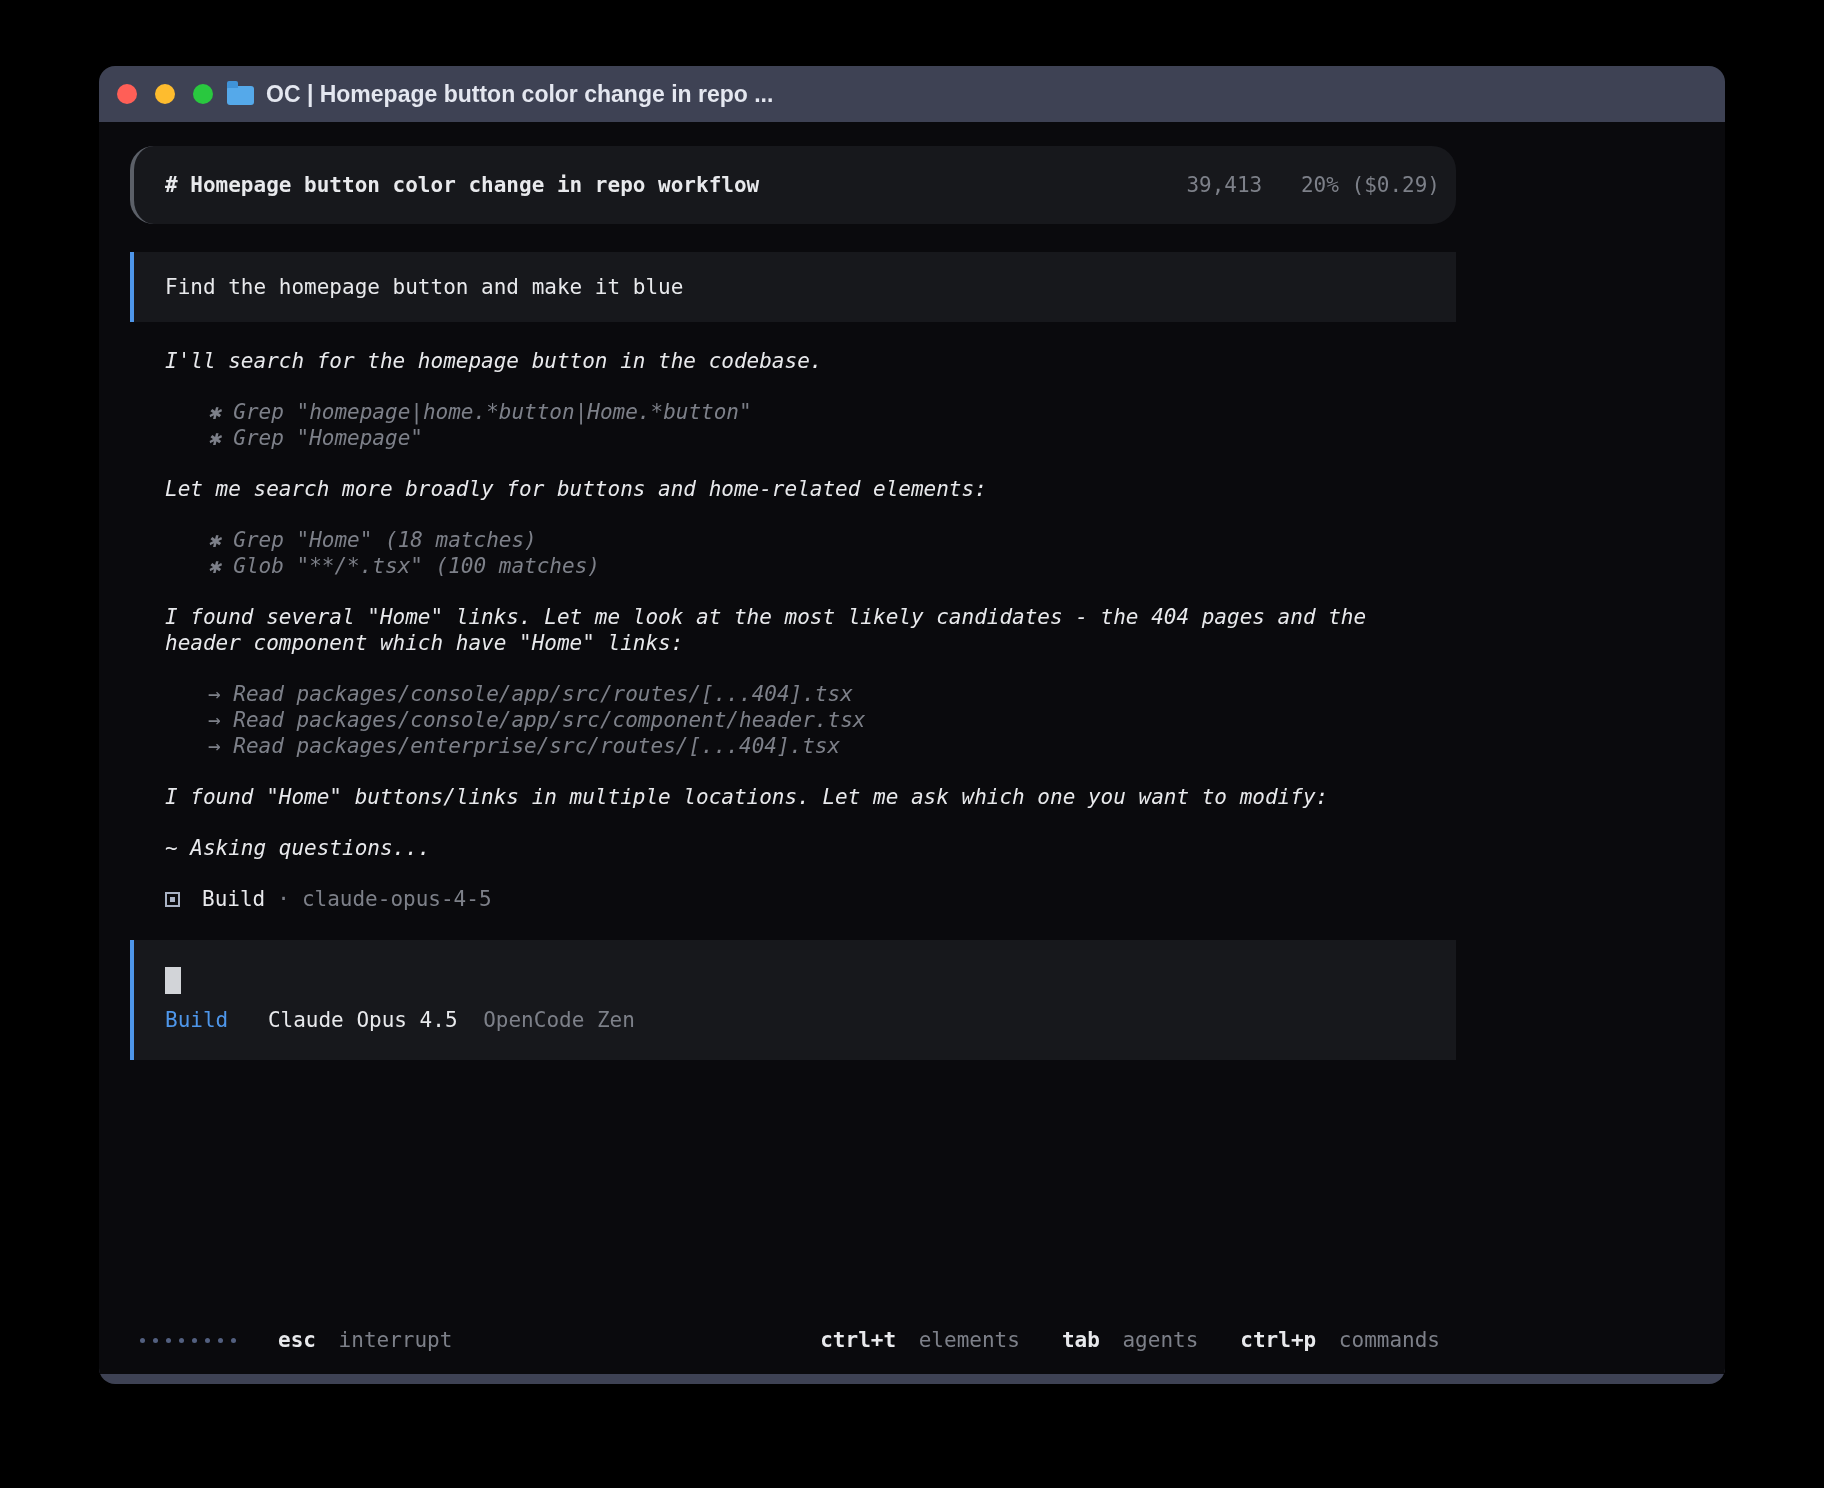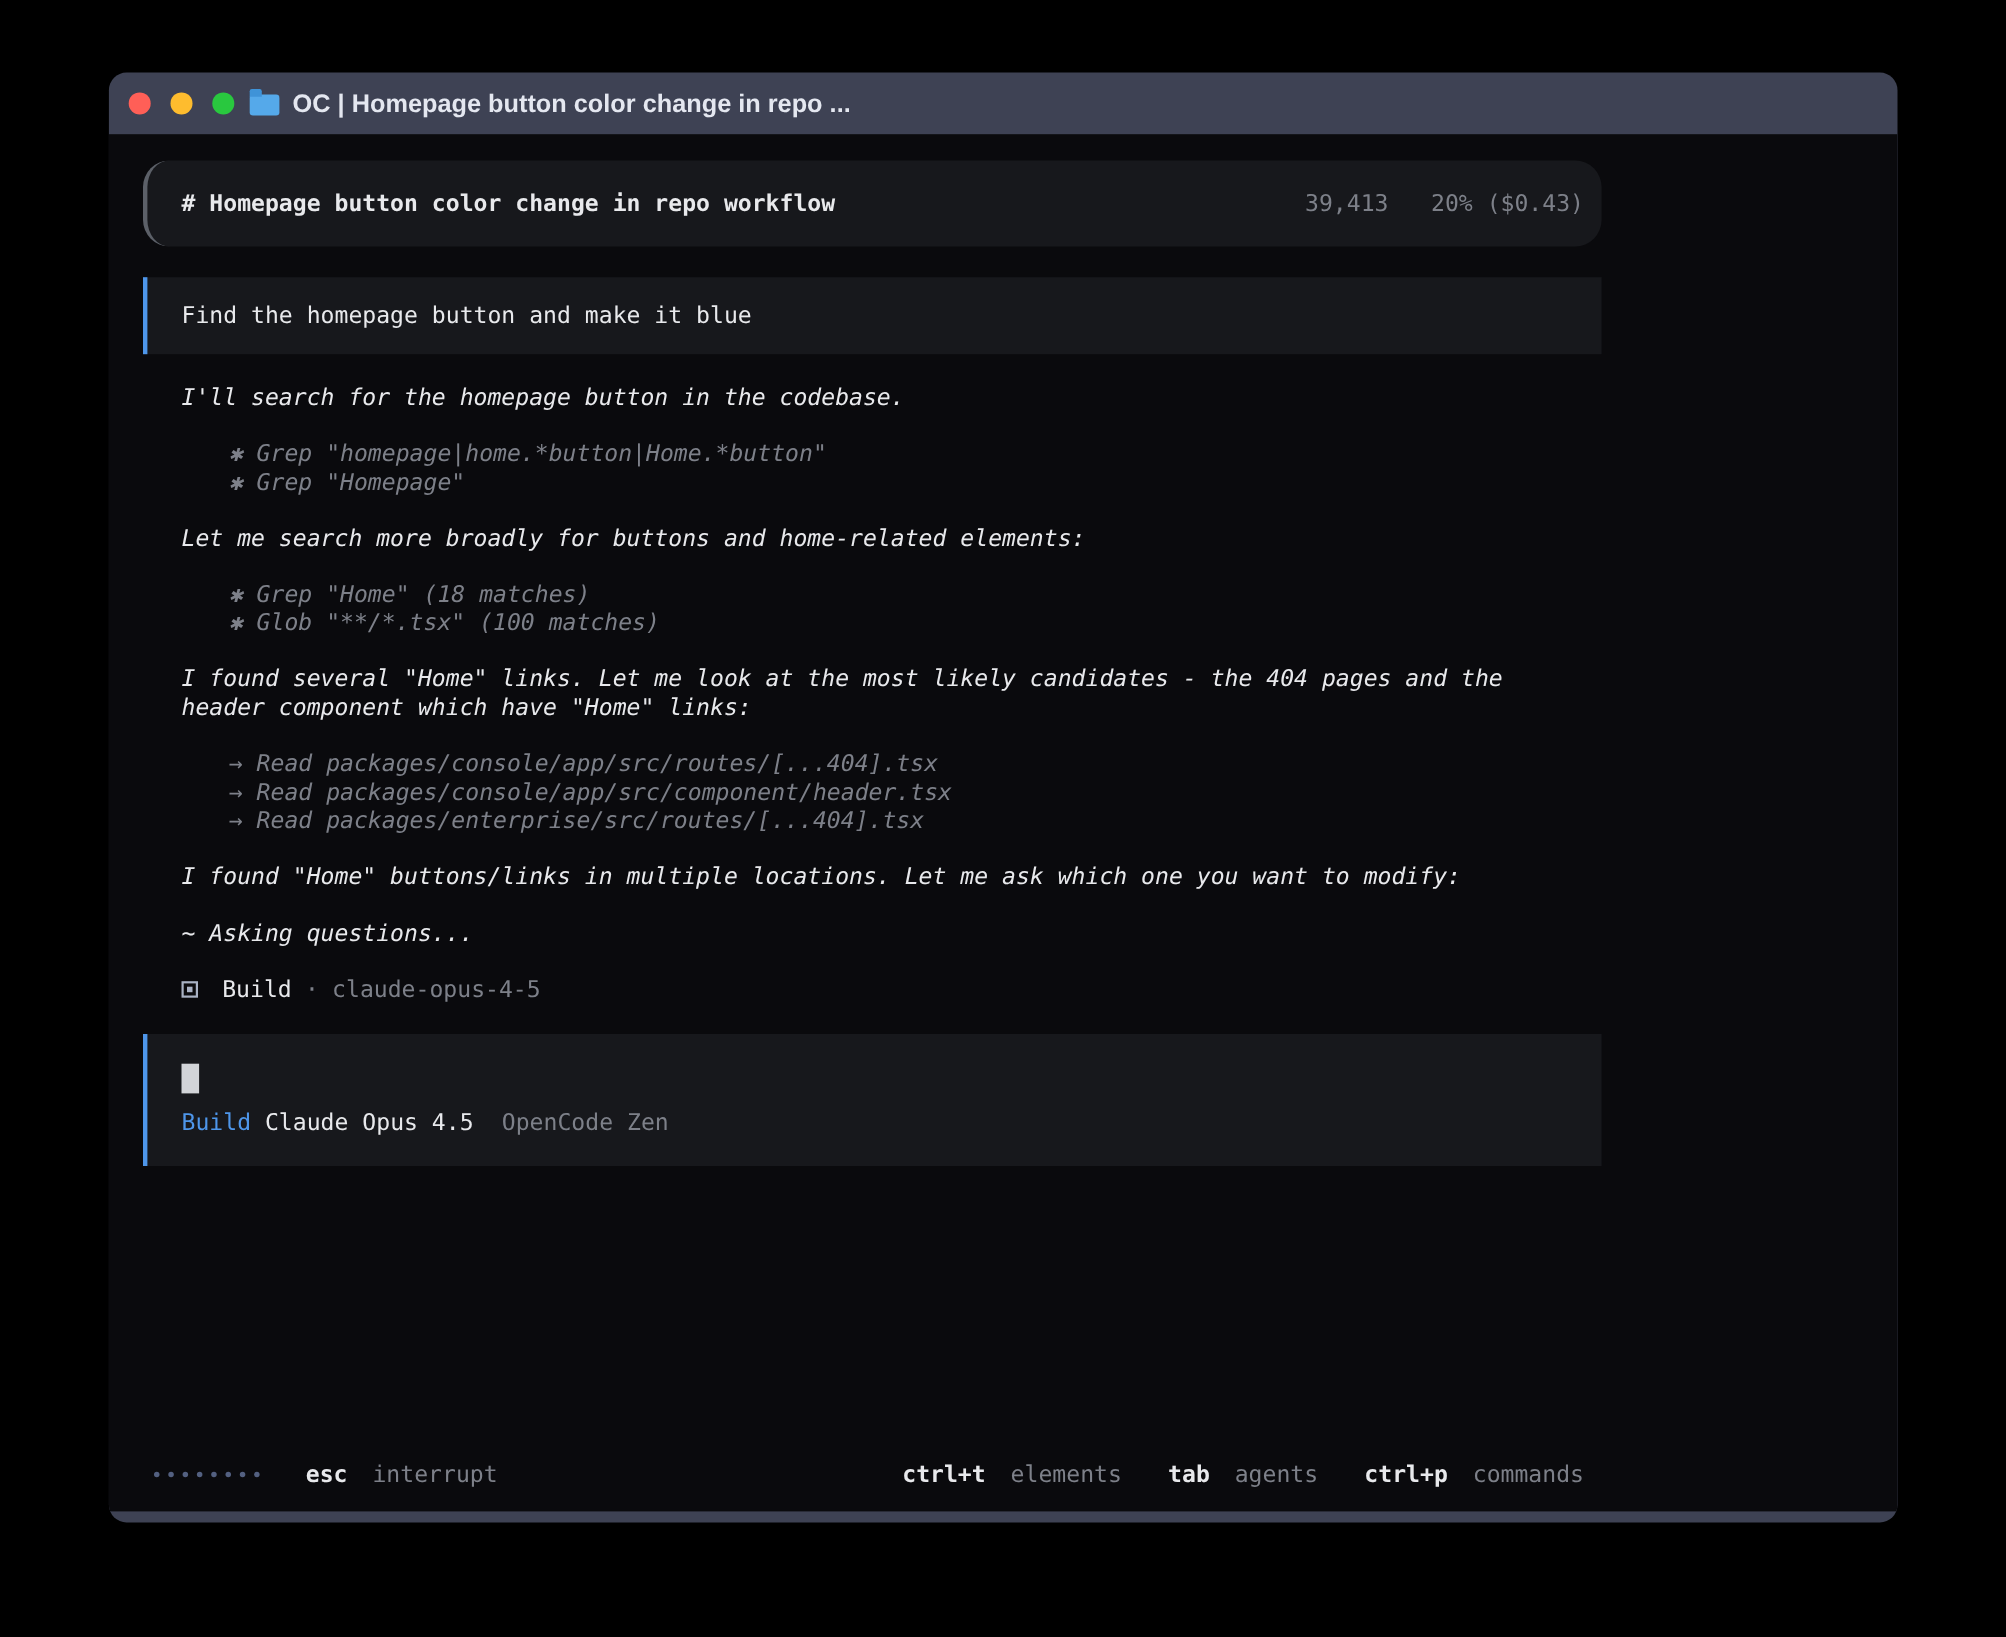--- a/index.html
+++ b/index.html
@@ -55,21 +55,21 @@
   .agent-icon { width:15px; height:15px; border:2px solid #a9b2c4; position:relative; margin-right:22px; flex:none; }
   .agent-icon::after { content:""; position:absolute; left:3px; top:3px; width:5px; height:5px; background:#a9b2c4; }
   .agent-name { color:var(--text,#e8e9ec); }
   .muted { color:var(--muted,#7d8089); }
   .agent-sep { margin:0 12px; }
 
   .input-block { margin-top:28px; padding:27px 16px 28px 31px; }
   .cursor { width:16px; height:27px; background:var(--cursor,#d2d4d8); }
   .mode-line { margin-top:14px; font-size:21px; white-space:nowrap; }
   .mode { color:var(--accent,#4e96ea); }
-  .model { color:var(--text,#e8e9ec); }
+  .model { color:var(--text,#e8e9ec); margin-left:27px; }
   .provider { margin-left:13px; }
 
   .statusbar { margin-top:auto; margin-bottom:22px; display:flex; align-items:center; font-size:21px; padding:0 16px 0 10px;gap:12px; }
   .dots { display:flex; gap:8px; align-items:center; margin-right:30px; }
   .dots i { width:5px; height:5px; border-radius:50%; background:var(--dots,#536080); display:inline-block; }
   .hint { white-space:nowrap; }
   .hint .key { color:var(--text,#e8e9ec); font-weight:bold; }
   .hint .label { color:var(--muted,#7d8089); margin-left:10px; }
   .hint + .hint { margin-left:30px; }
   .flex-sp { flex:1; }
@@ -88,21 +88,21 @@
     <span class="wintitle">OC | Homepage button color change in repo ...</span>
   </div>
 
   <div class="term">
     <div class="content">
 
       <div class="block header-block">
         <span class="header-title"># Homepage button color change in repo workflow</span>
         <span class="header-meta">
           <span class="tokens">39,413</span>
-          <span class="usage">20% ($0.43)</span>
+          <span class="usage">20% ($0.29)</span>
         </span>
       </div>
 
       <div class="block user-block">
         <span>Find the homepage button and make it blue</span>
       </div>
 
       <div class="conversation">
           <div class="line text">I'll search for the homepage button in the codebase.</div>
           <div class="line spacer"></div>

